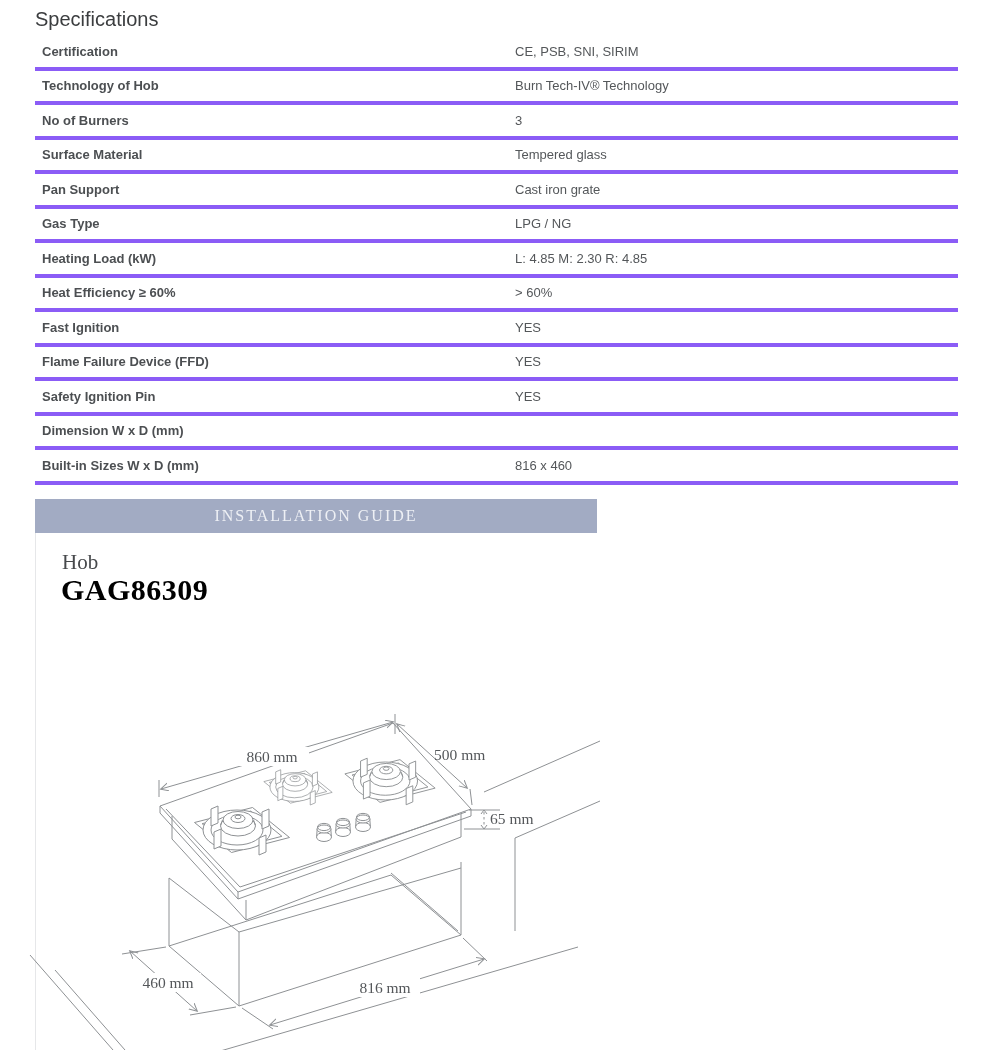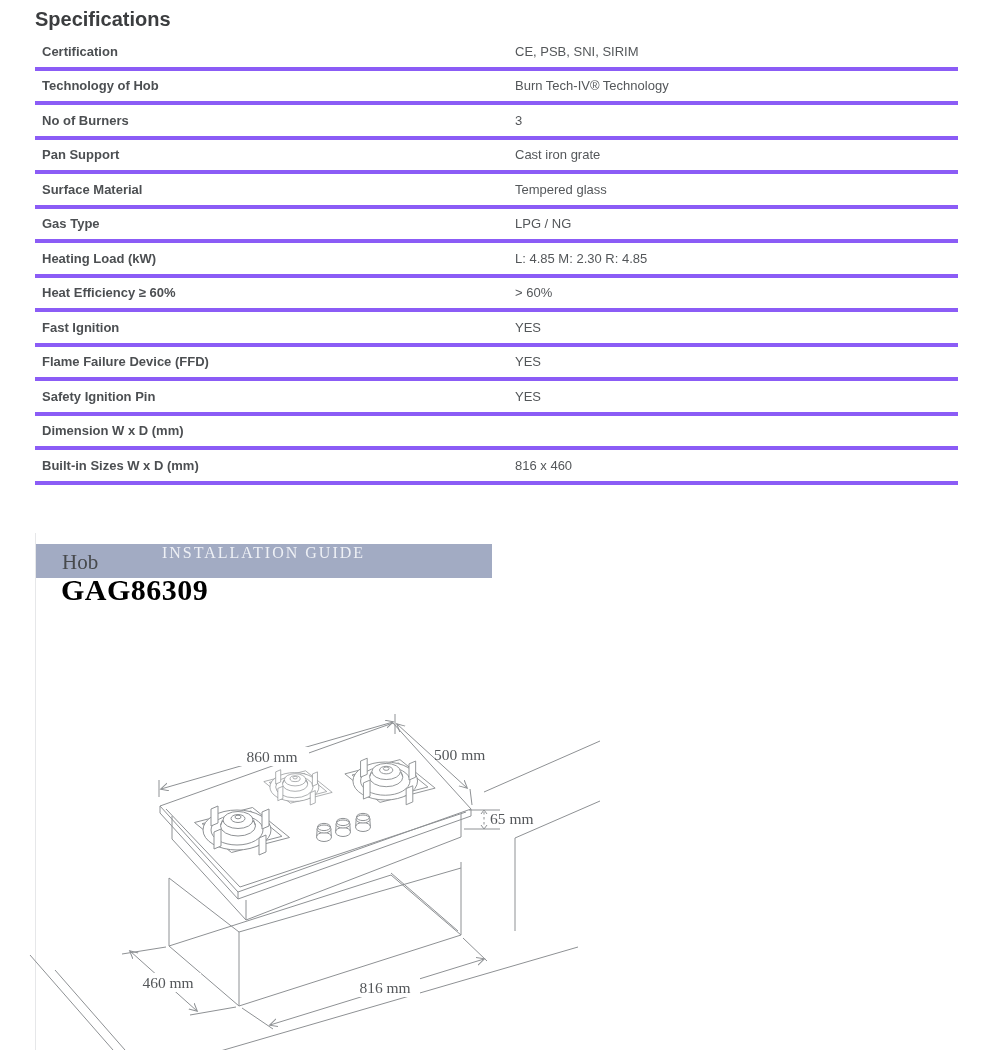--- a/index.html
+++ b/index.html
@@ -1,24 +1,24 @@
 <!DOCTYPE html>
 <html><head>
 <meta charset="utf-8">
 <style>
   html,body{margin:0;padding:0;background:#ffffff;}
   .page{position:relative;width:987px;height:1050px;background:#ffffff;overflow:hidden;
         font-family:"Liberation Sans",sans-serif;}
-  .spec-heading{position:absolute;left:35px;top:8px;font-size:20px;font-weight:bold;color:#3b3d3f;}
+  .spec-heading{position:absolute;left:35px;top:8px;font-size:20px;font-weight:normal;color:#3b3d3f;}
   .spec-table{position:absolute;left:35px;top:36px;width:923px;}
   .spec-row{display:flex;align-items:center;height:34.5px;border-bottom:4px solid #8b5cf6;box-sizing:border-box;}
   .spec-label{width:480px;padding-left:7px;box-sizing:border-box;font-size:13px;font-weight:bold;color:#4c4f52;}
   .spec-value{flex:1;font-size:13px;color:#54575a;}
-  .guide-banner{position:absolute;left:35px;top:499px;width:457px;height:34px;background:#a2abc3;
-        display:flex;justify-content:center;margin-top:45px;}
+  .guide-banner{position:absolute;left:35px;top:499px;width:562px;height:34px;background:#a2abc3;
+        display:flex;align-items:center;justify-content:center;}
   .guide-banner span{font-family:"Liberation Serif",serif;font-size:16px;color:#eef0f5;letter-spacing:2px;}
   .guide-left-border{position:absolute;left:35px;top:533px;width:1px;height:517px;background:#e6e7e9;}
   .product-type{position:absolute;left:62px;top:550px;font-family:"Liberation Serif",serif;
         font-size:21px;color:#47494c;}
   .product-model{position:absolute;left:61px;top:573px;font-family:"Liberation Serif",serif;
         font-size:30px;font-weight:bold;color:#000000;letter-spacing:0.5px;}
   #drawing{position:absolute;left:0;top:615px;}
   #drawing path,#drawing line,#drawing polygon,#drawing polyline,#drawing ellipse{
         fill:none;stroke:#8e9194;stroke-width:1;}
   #drawing .wf{fill:#ffffff;}
@@ -40,26 +40,26 @@
     </div>
     <div class="spec-row">
       <div class="spec-label">Technology of Hob</div>
       <div class="spec-value">Burn Tech-IV® Technology</div>
     </div>
     <div class="spec-row">
       <div class="spec-label">No of Burners</div>
       <div class="spec-value">3</div>
     </div>
     <div class="spec-row">
+      <div class="spec-label">Surface Material</div>
+      <div class="spec-value">Tempered glass</div>
+    </div>
+    <div class="spec-row">
       <div class="spec-label">Pan Support</div>
       <div class="spec-value">Cast iron grate</div>
-    </div>
-    <div class="spec-row">
-      <div class="spec-label">Surface Material</div>
-      <div class="spec-value">Tempered glass</div>
     </div>
     <div class="spec-row">
       <div class="spec-label">Gas Type</div>
       <div class="spec-value">LPG / NG</div>
     </div>
     <div class="spec-row">
       <div class="spec-label">Heating Load (kW)</div>
       <div class="spec-value">L: 4.85 M: 2.30 R: 4.85</div>
     </div>
     <div class="spec-row">

